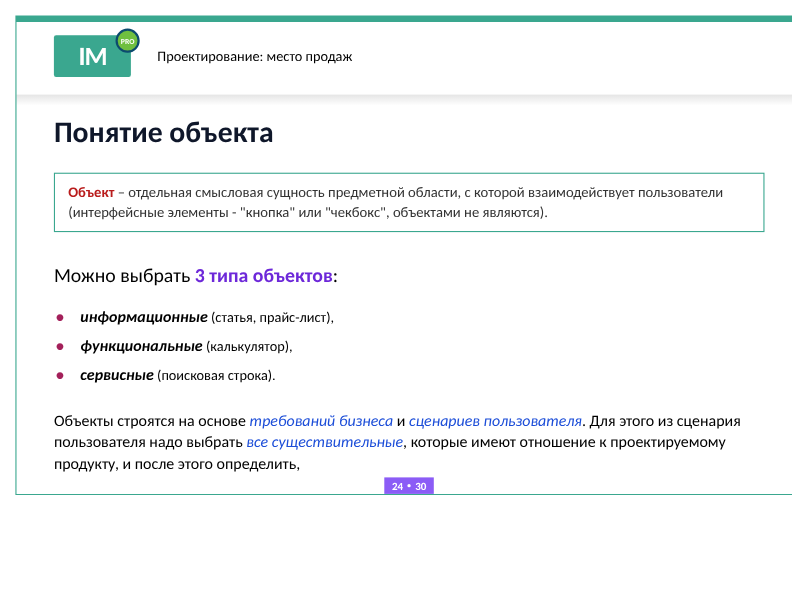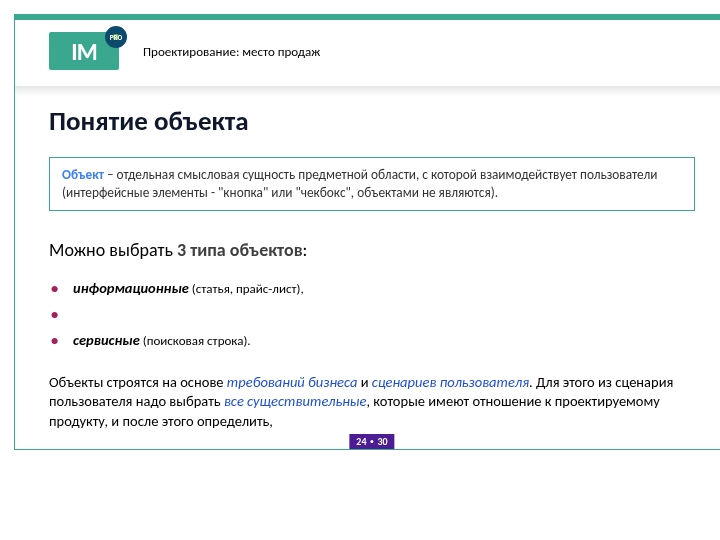--- a/index.html
+++ b/index.html
@@ -31,21 +31,21 @@
     position: relative;
     border-radius: 2px;
     display: flex; align-items: center; justify-content: center;
   }
   .logo-text {
     color: #fff; font-weight: 800; font-size: 24px; letter-spacing: -1px;
   }
   .logo-badge {
     position: absolute; top: -6px; right: -8px;
     width: 22px; height: 22px; border-radius: 50%;
-    background: #6fbf3f; border: 8px solid #0c4a6e;
+    background: #6fbf3f; border: 2px solid #0c4a6e;
     display: flex; align-items: center; justify-content: center;
     font-size: 7px; font-weight: 700; color: #fff;
   }
   .header-titles { margin-left: 24px; }
   .subtitle1 { font-size: 13px; color: #333; }
   .subtitle2 { font-size: 13px; color: #000000; }
   .hr-shadow {
     height: 10px;
     background: linear-gradient(to bottom, rgba(0,0,0,0.10), rgba(0,0,0,0));
   }
@@ -55,40 +55,40 @@
     margin-bottom: 20px;
   }
   .def-box {
     border: 1px solid #3aa78f;
     padding: 8px 12px;
     font-size: 13.3px;
     line-height: 1.35;
     margin-bottom: 28px;
     color: #333;
   }
-  .def-term { color: #3b82f6; font-weight: 600; }
+  .def-term { color: #b91c1c; font-weight: 600; }
   .section-line {
     font-size: 18px;
     margin-bottom: 18px;
   }
-  .hl-term { color: #404040; font-weight: 700; }
+  .hl-term { color: #6d28d9; font-weight: 700; }
   ul.types { list-style: none; margin: 0 0 24px 2px; }
   ul.types li {
     font-size: 14.5px; margin-bottom: 8px; display: flex;
   }
   .bullet { color: #a3205a; width: 22px; font-weight: 700; }
   .type-name { font-weight: 700; font-style: italic; }
   .type-note { font-size: 13px; }
   .para {
     font-size: 14.5px; line-height: 1.35;
   }
   .em-it { font-style: italic; color: #1d4ed8; }
   .footer {
     position: absolute; bottom: 0; left: 50%; transform: translateX(-50%);
-    background: #4c1d95; color: #fff;
+    background: #8b5cf6; color: #fff;
     font-size: 10px; font-weight: 700;
     padding: 1px 7px;
     display: flex; align-items: center; gap: 4px;
   }
   .footer .dot { width:3px; height:3px; background:#fff; border-radius:50%; display:inline-block; }
 </style>
 </head>
 <body>
 
 <div class="slide">
@@ -116,20 +116,21 @@
       <span>Можно выбрать </span><span class="hl-term">3 типа объектов</span><span>:</span>
     </div>
 
     <ul class="types">
       <li>
         <span class="bullet">•</span>
         <span><span class="type-name">информационные</span><span class="type-note"> (статья, прайс-лист),</span></span>
       </li>
       <li>
         <span class="bullet">•</span>
+        <span><span class="type-name">функциональные</span><span class="type-note"> (калькулятор),</span></span>
       </li>
       <li>
         <span class="bullet">•</span>
         <span><span class="type-name">сервисные</span><span class="type-note"> (поисковая строка).</span></span>
       </li>
     </ul>
 
     <div class="para">
       <span>Объекты строятся на основе </span><span class="em-it">требований бизнеса</span><span> и </span><span class="em-it">сценариев пользователя</span><span>. Для этого из сценария пользователя надо выбрать </span><span class="em-it">все существительные</span><span>, которые имеют отношение к проектируемому продукту, и после этого определить,</span><br>
     </div>

